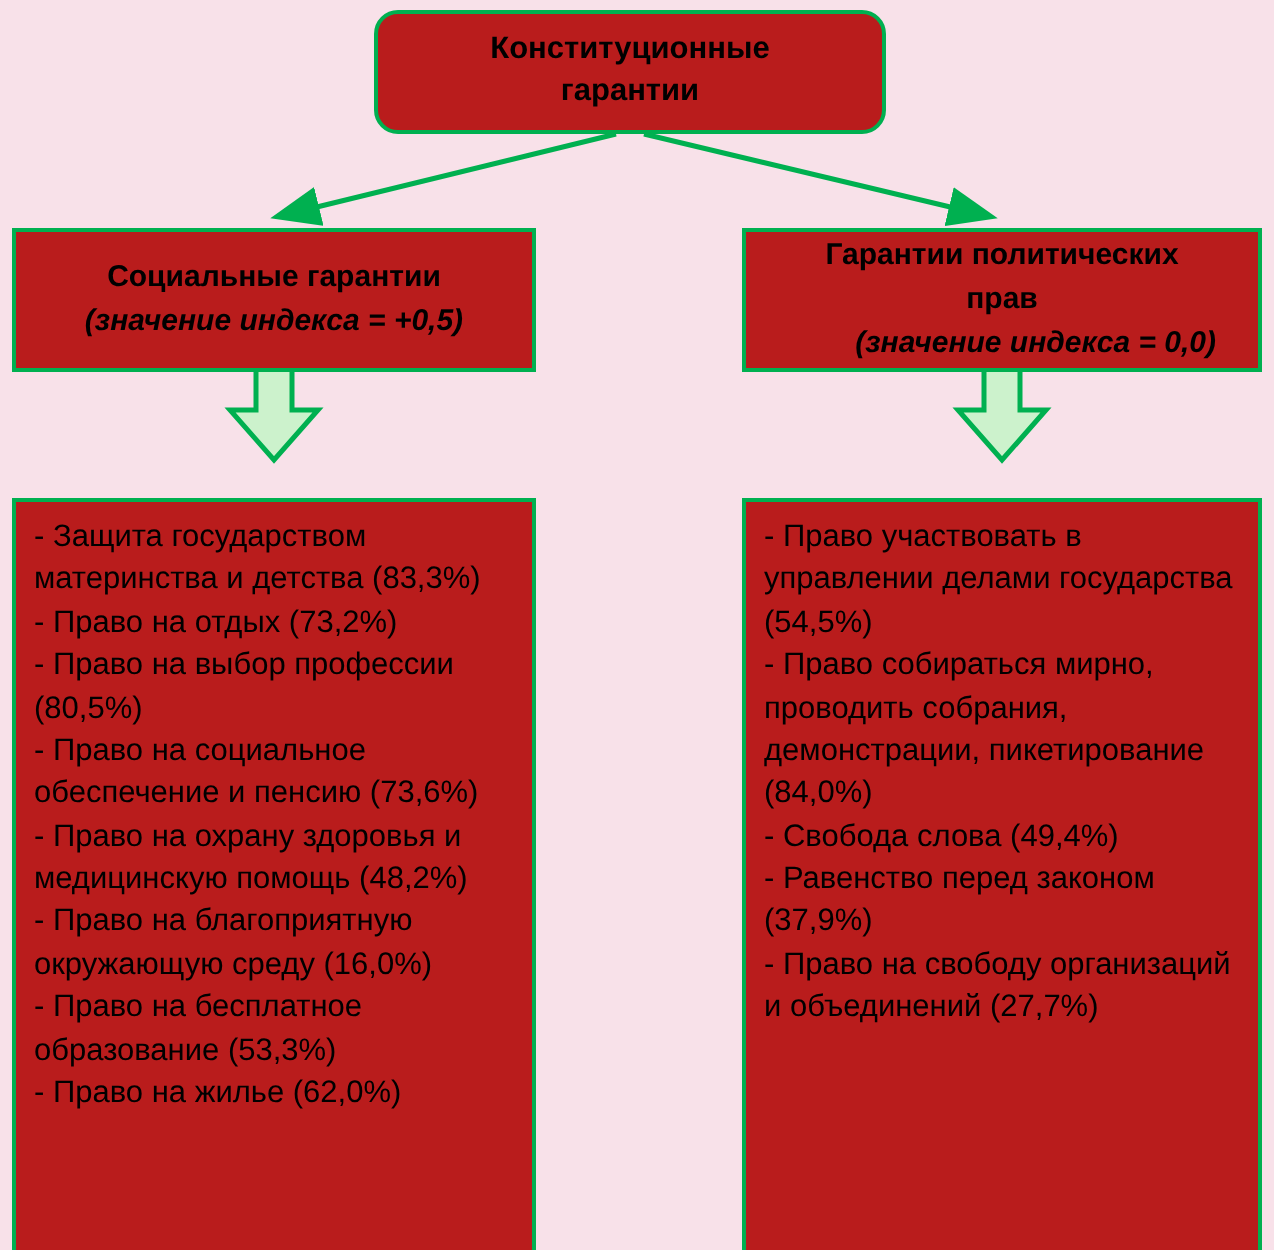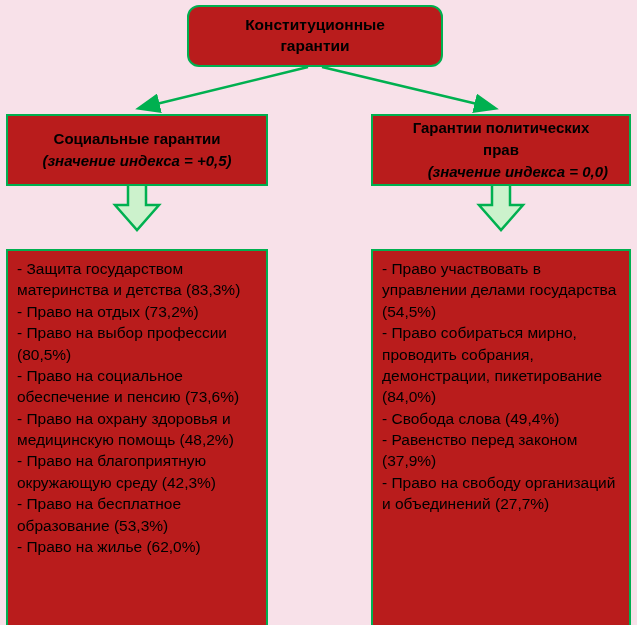--- a/index.html
+++ b/index.html
@@ -108,21 +108,21 @@
     <span>Гарантии политических прав</span>
     <span class="subheader">(значение индекса = 0,0)</span>
   </div>
 
   <div class="box list-box left-col">
     <div class="item">- Защита государством материнства и детства (83,3%)</div>
     <div class="item">- Право на отдых (73,2%)</div>
     <div class="item">- Право на выбор профессии (80,5%)</div>
     <div class="item">- Право на социальное обеспечение и пенсию (73,6%)</div>
     <div class="item">- Право на охрану здоровья и медицинскую помощь (48,2%)</div>
-    <div class="item">- Право на благоприятную окружающую среду (42,3%)</div>
+    <div class="item">- Право на благоприятную окружающую среду (16,0%)</div>
     <div class="item">- Право на бесплатное образование (53,3%)</div>
     <div class="item">- Право на жилье (62,0%)</div>
   </div>
 
   <div class="box list-box right-col">
     <div class="item">- Право участвовать в управлении делами государства (54,5%)</div>
     <div class="item">- Право собираться мирно, проводить собрания, демонстрации, пикетирование (84,0%)</div>
     <div class="item">- Свобода слова (49,4%)</div>
     <div class="item">- Равенство перед законом (37,9%)</div>
     <div class="item">- Право на свободу организаций и объединений (27,7%)</div>

